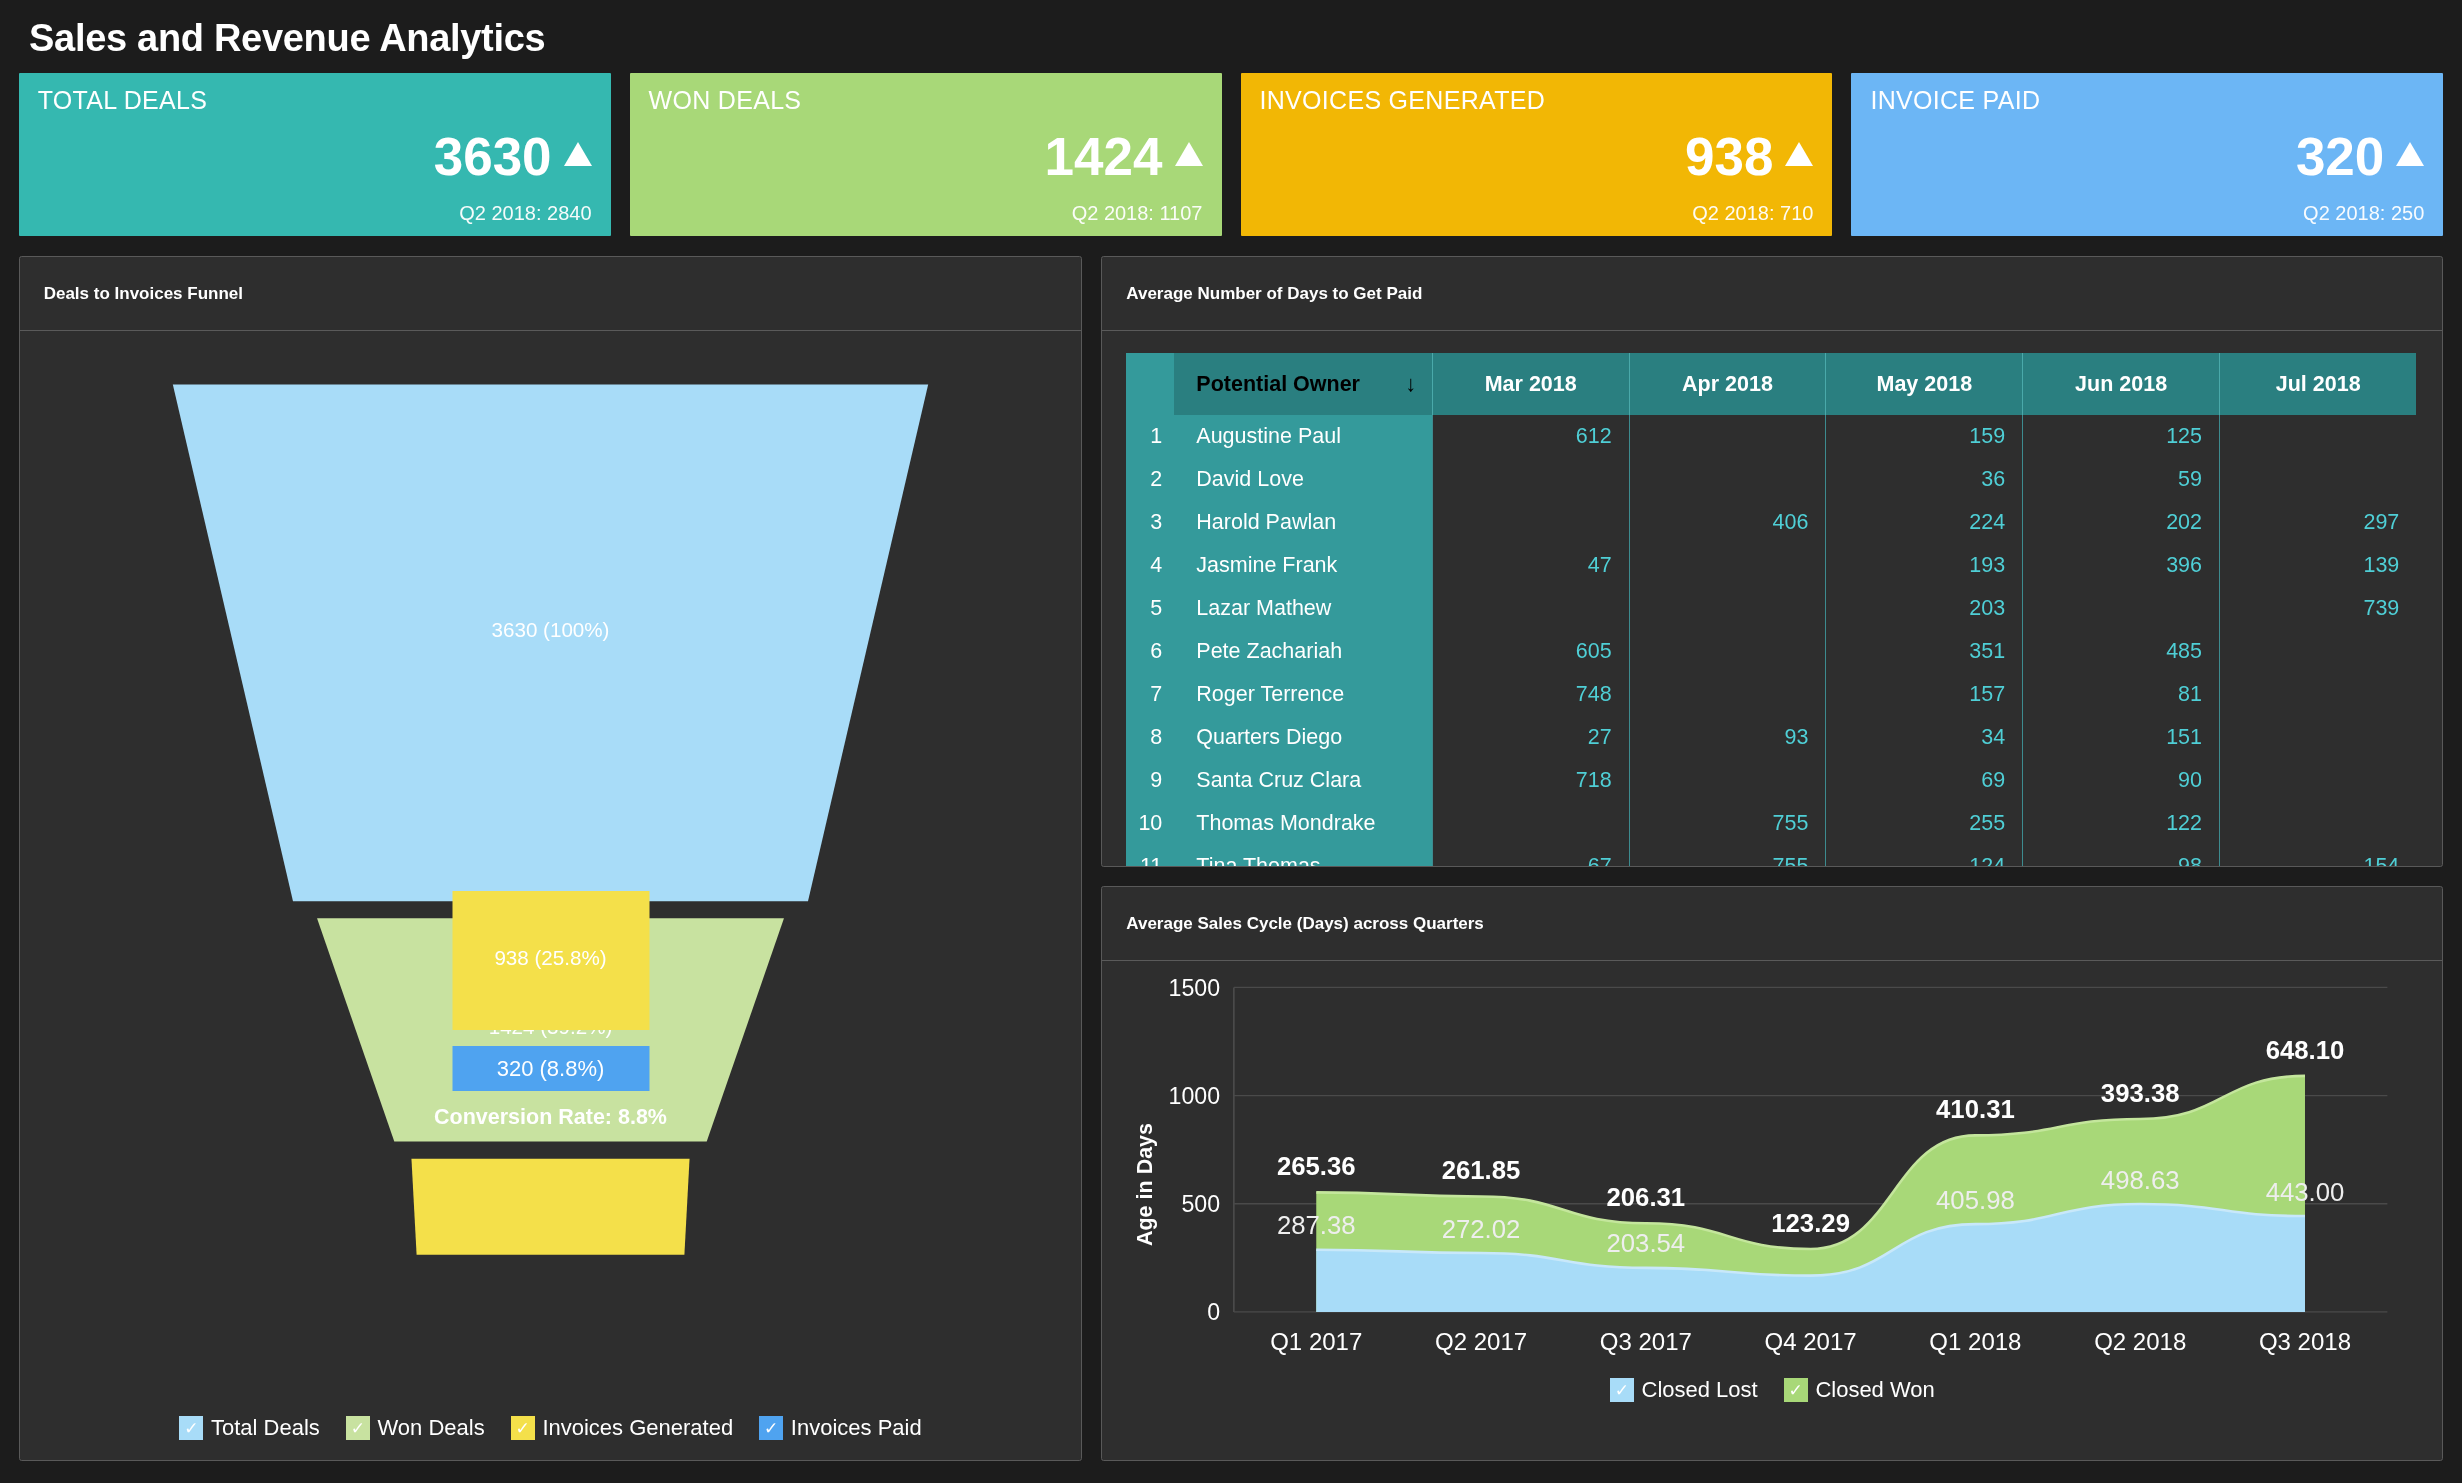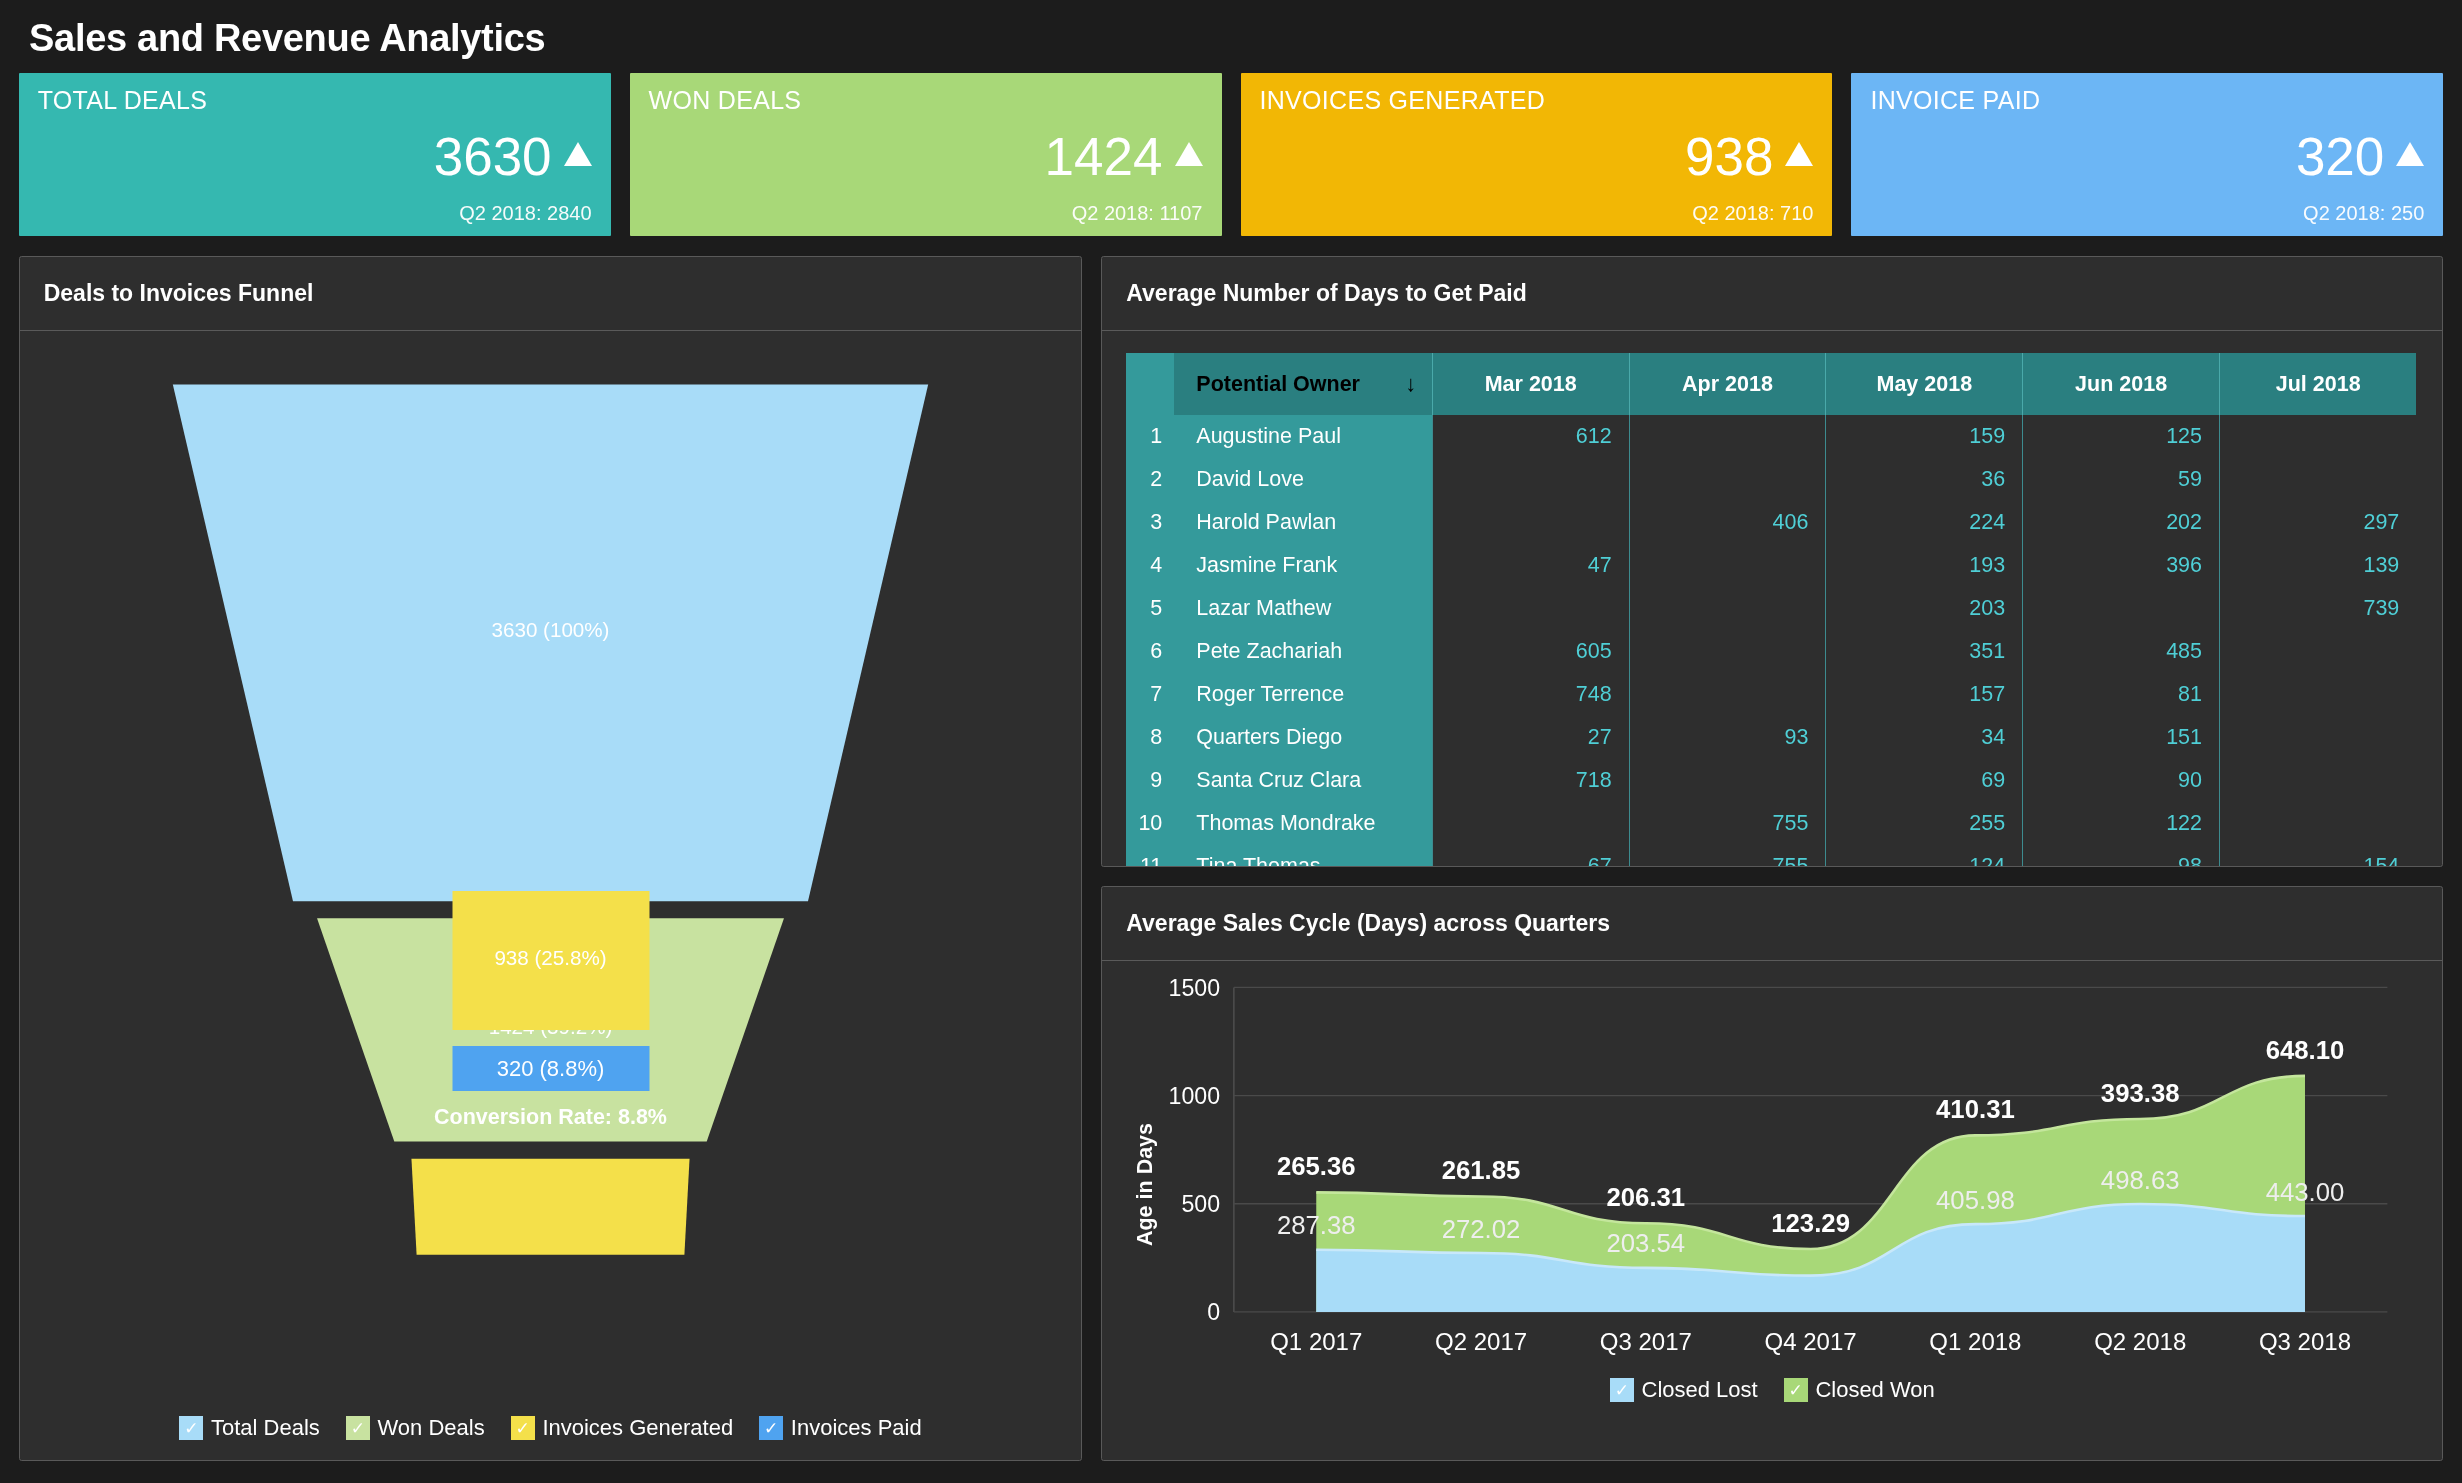--- a/index.html
+++ b/index.html
@@ -40,21 +40,21 @@
     letter-spacing: 0.3px;
     font-weight: normal;
   }
   .kpi-value-line {
     display: flex;
     align-items: center;
     justify-content: flex-end;
     gap: 12px;
     margin-top: -5.2px;
   }
-  .kpi-value { color: #ffffff; font-size: 53px; font-weight: 400; line-height: 1; }
+  .kpi-value { color: #ffffff; font-size: 53px; font-weight: 700; line-height: 1; }
   .kpi-arrow {
     width: 0; height: 0;
     border-left: 14.6px solid transparent;
     border-right: 14.6px solid transparent;
     border-bottom: 24px solid #ffffff;
     margin-bottom: 3.4px;
   }
   .kpi-sub {
     color: #ffffff;
     font-size: 20px;
@@ -76,21 +76,21 @@
     overflow: hidden;
   }
   .panel-head {
     height: 74px;
     flex: 0 0 74px;
     display: flex;
     align-items: center;
     padding-left: 24px;
     border-bottom: 0.9px solid #5a5a5a;
   }
-  .panel-title { color: #ffffff; font-size: 23px; font-weight: bold; }
+  .panel-title { color: #ffffff; font-size: 17px; font-weight: bold; }
   .panel-body { flex: 1; position: relative; }
 
   
   .funnel-wrap {
     height: 100%;
     display: flex;
     flex-direction: column;
     align-items: center;
     justify-content: flex-start;
     padding-top: 38px;

